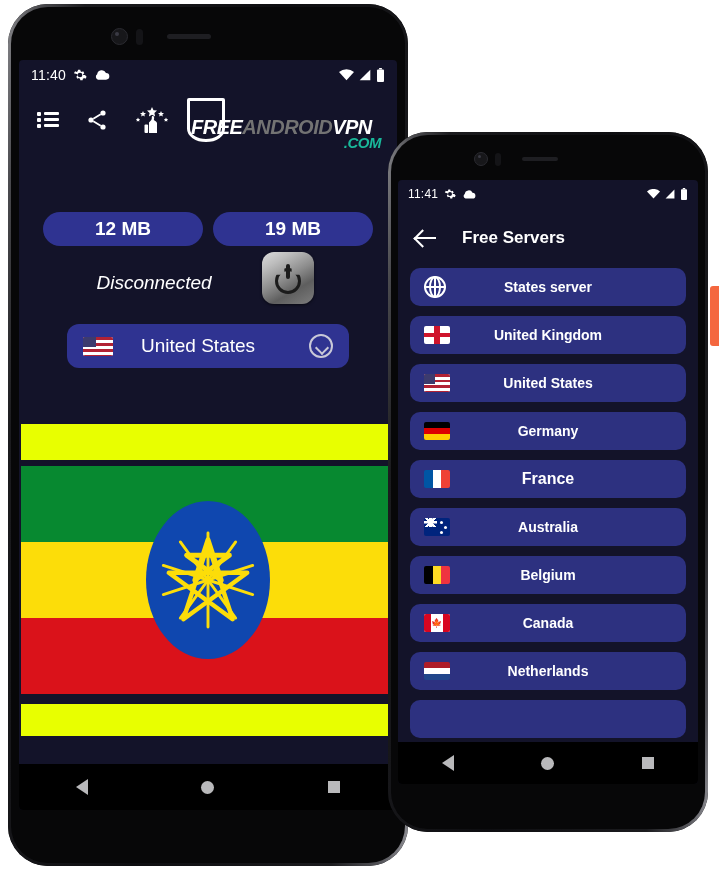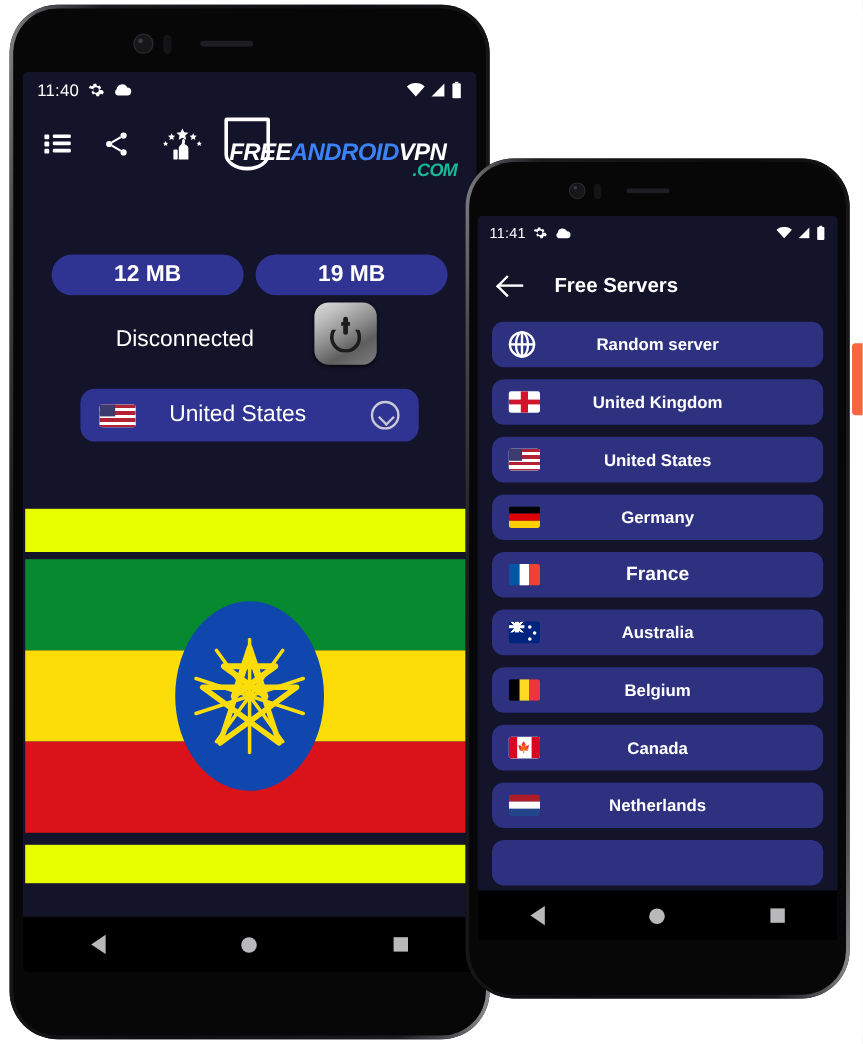--- a/index.html
+++ b/index.html
@@ -47,21 +47,21 @@
   .icon-list { width:22px; height:16px; position:relative; }
   .icon-list i { position:absolute; left:0; width:4px;height:4px;background:#fff;border-radius:1px; }
   .icon-list i:nth-child(1){top:0}.icon-list i:nth-child(2){top:6px}.icon-list i:nth-child(3){top:12px}
   .icon-list b { position:absolute; left:7px; width:15px;height:3px;background:#fff;border-radius:1px; }
   .icon-list b:nth-of-type(1){top:0}.icon-list b:nth-of-type(2){top:6px}.icon-list b:nth-of-type(3){top:12px}
 
   .logo-wrap { position:absolute; display:flex; align-items:flex-start; }
   .shield { width:38px;height:44px; border:3px solid #fff; border-top:3px solid #fff;
             border-radius:2px 2px 50% 50% / 2px 2px 30% 30%; }
   .logo-text { position:absolute; font-weight:800; font-style:italic; letter-spacing:-.5px; }
-  .l-free{color:#fff}.l-android{color:#3b82f6}.l-vpn{color:#fff}.l-com{color:#19b89a}
+  .l-free{color:#fff}.l-android{color:#737373}.l-vpn{color:#fff}.l-com{color:#19b89a}
 
   .pill { border-radius:22px; background:#2f3391; color:#fff; display:flex;
           align-items:center; justify-content:center; font-weight:800; }
   .status-text { color:#ffffff; }
   .power-btn { border-radius:12px;
      background: linear-gradient(150deg,#dcdcdc 0%, #bdbdbd 22%, #8d8d8d 48%, #5e5e5e 70%, #7d7d7d 100%);
      display:flex; align-items:center; justify-content:center;
      box-shadow: 0 1px 3px rgba(0,0,0,.6);}
   .power-glyph { position:relative; width:30px;height:30px; }
   .power-glyph .ring { position:absolute; left:2px; top:5px; width:26px;height:26px;
@@ -209,21 +209,21 @@
         <div class="shield" style="position:absolute; left:0; top:0;"></div>
         <div class="logo-text" style="left:4px; top:18px; font-size:20px;">
           <span class="l-free">FREE</span><span class="l-android">ANDROID</span><span class="l-vpn">VPN</span>
         </div>
         <div class="logo-text l-com" style="right:6px; top:36px; font-size:15px;">.COM</div>
       </div>
 
       <div class="pill" style="position:absolute; left:24px; top:152px; width:160px; height:34px; font-size:19px;">12 MB</div>
       <div class="pill" style="position:absolute; right:24px; top:152px; width:160px; height:34px; font-size:19px;">19 MB</div>
 
-      <div class="status-text" style="position:absolute; left:60px; top:212px; width:150px; text-align:center; font-size:19px;">Disconnected</div>
+      <div class="status-text" style="position:absolute; left:60px; top:212px; width:150px; text-align:center; font-size:19px;font-style:italic;">Disconnected</div>
 
       <div class="power-btn" style="position:absolute; left:243px; top:192px; width:52px; height:52px;">
         <span class="power-glyph">
           <span class="ring"></span>
             <span class="bar"></span>
         </span>
       </div>
 
       <div class="country-btn" style="position:absolute; left:48px; top:264px; width:282px; height:44px; padding:0 16px;">
         <span class="flag f-us" style="width:30px;height:19px;">
@@ -310,21 +310,21 @@
         <span class="back-arrow"></span>
         <span class="appbar2-title" style="font-size:17px; margin-left:24px;">Free Servers</span>
       </div>
 
       <div class="srv-list" style="top:88px; bottom:42px; padding:0 12px;">
 
         <div class="srv-item" style="height:38px; margin-bottom:10px; padding-left:14px;">
           <span class="globe">
               <span class="el"></span>
             </span>
-          <span class="srv-label" style="font-size:14px;">Random server</span>
+          <span class="srv-label" style="font-size:14px;">States server</span>
         </div>
 
         <div class="srv-item" style="height:38px; margin-bottom:10px; padding-left:14px;">
           <span class="flag f-uk" style="width:26px;height:18px;">
             <span class="cross-v"></span>
               <span class="cross-h"></span>
           </span>
           <span class="srv-label" style="font-size:14px;">United Kingdom</span>
         </div>
 

